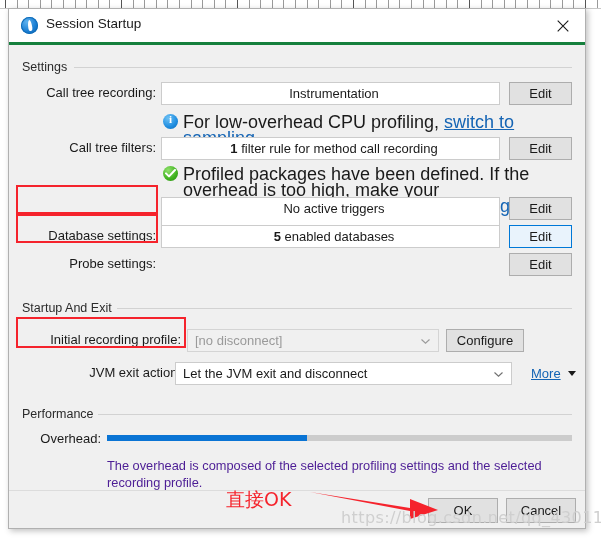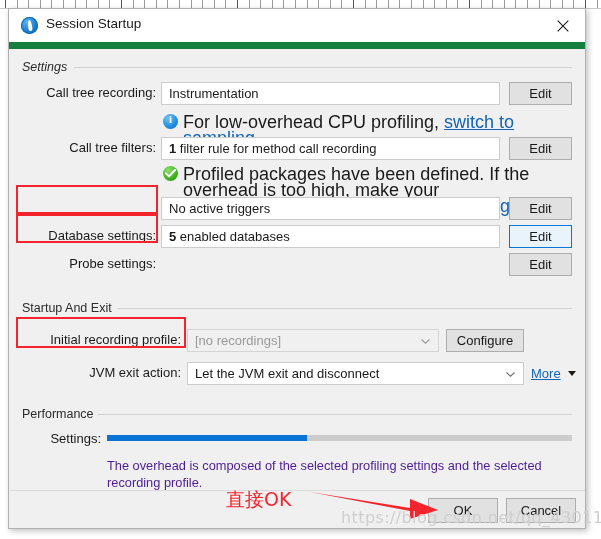--- a/index.html
+++ b/index.html
@@ -54,21 +54,21 @@
     border: 1px solid #b0b0b0;
     box-shadow: 2px 2px 6px rgba(0,0,0,0.25);
     box-sizing: border-box;
   }
 
   
   #titlebar {
     position: relative;
     height: 33px;
     background: #ffffff;
-    border-bottom: 7px solid #15803d;
+    border-bottom: 3px solid #15803d;
   }
   #titleicon {
     position: absolute;
     left: 12px; top: 8px;
     width: 17px; height: 17px;
     border-radius: 50%;
     background: radial-gradient(circle at 35% 30%, #5fb3ef 0%, #1b7fd4 55%, #0d5fa8 100%);
     box-shadow: inset 0 0 0 1px #0f6cb8;
   }
   #titleicon:after {
@@ -123,20 +123,21 @@
     position: absolute;
     background: #ffffff;
     border: 1px solid #cccccc;
     box-sizing: border-box;
     font-size: 13px;
     color: #1a1a1a;
     padding: 0 0 0 7px;
     line-height: 22px;
     white-space: nowrap;
     overflow: hidden;
+    text-align: center;
   }
   .tfield b { font-weight: bold; }
 
   
   .combo {
     position: absolute;
     background: #ffffff;
     border: 1px solid #cccccc;
     box-sizing: border-box;
     font-size: 13px;
@@ -345,21 +346,21 @@
   <div id="titlebar">
     <div id="titleicon"></div>
     <div id="titletext">Session Startup</div>
     <div id="closebtn">
       <svg width="12" height="12" viewBox="0 0 12 12">
         <path d="M0.7 0.7 L11.3 11.3 M11.3 0.7 L0.7 11.3" stroke="#1a1a1a" stroke-width="1.1" fill="none"></path>
       </svg>
     </div>
   </div>
 
-  <div class="grouphead" style="left:13px; top:51px;font-style:italic;">Settings</div>
+  <div class="grouphead" style="left:13px; top:51px;">Settings</div>
   <div class="groupline" style="left:65px; top:58px; width:498px;"></div>
 
   <div class="flabel" style="left:15px; top:76px; width:132px;">Call tree recording:</div>
   <div class="tfield" style="left:152px; top:73px; width:339px; height:23px;">
     <span>Instrumentation</span>
   </div>
   <div class="btn" style="left:500px; top:73px; width:63px; height:23px;">Edit</div>
 
   <div class="icn icn-info" style="left:154px; top:105px;"></div>
   <div class="hintrow" style="left:174px; top:105px;">
@@ -375,70 +376,70 @@
   <div class="icn icn-ok" style="left:154px; top:157px;">
     <svg width="11" height="9" viewBox="0 0 11 9">
         <path d="M1 4.4 L4 7.4 L10 1" stroke="#ffffff" stroke-width="2" fill="none" stroke-linecap="round" stroke-linejoin="round"></path>
       </svg>
   </div>
   <div class="hintrow" style="left:174px; top:157px; width:400px;">
     <span>Profiled packages have been defined. If the overhead is too high, make your</span><br>
     <span>filters more specific or </span><a href="#">switch to sampling</a><span>.</span>
   </div>
 
-  <div class="tfield" style="left:152px; top:188px; width:339px; height:23px;">
+  <div class="tfield" style="left:152px; top:188px; width:339px; height:29px;">
     <span>No active triggers</span>
   </div>
   <div class="btn" style="left:500px; top:188px; width:63px; height:23px;">Edit</div>
 
   <div class="flabel" style="left:20px; top:219px; width:127px;">Database settings:</div>
   <div class="tfield" style="left:152px; top:216px; width:339px; height:23px;">
     <b>5</b><span> enabled databases</span>
   </div>
   <div class="btn focused" style="left:500px; top:216px; width:63px; height:23px;">Edit</div>
 
   <div class="flabel" style="left:24px; top:247px; width:123px;">Probe settings:</div>
   <div class="btn" style="left:500px; top:244px; width:63px; height:23px;">Edit</div>
 
   <div class="grouphead" style="left:13px; top:292px;">Startup And Exit</div>
   <div class="groupline" style="left:108px; top:299px; width:455px;"></div>
 
   <div class="flabel" style="left:20px; top:323px; width:152px;">Initial recording profile:</div>
   <div class="combo disabled" style="left:178px; top:320px; width:252px; height:23px;">
-    <span>[no recordings]</span>
+    <span>[no disconnect]</span>
     <span class="arrow">
       <svg width="9" height="5" viewBox="0 0 9 5">
           <path d="M0.5 0.5 L4.5 4.2 L8.5 0.5" stroke="#9a9a9a" stroke-width="1.1" fill="none"></path>
         </svg>
     </span>
   </div>
   <div class="btn" style="left:437px; top:320px; width:78px; height:23px;">Configure</div>
 
   <div class="flabel" style="left:20px; top:356px; width:152px;">JVM exit action:</div>
-  <div class="combo" style="left:178px; top:353px; width:337px; height:23px;">
+  <div class="combo" style="left:166px; top:353px; width:337px; height:23px;">
     <span>Let the JVM exit and disconnect</span>
     <span class="arrow">
       <svg width="9" height="5" viewBox="0 0 9 5">
           <path d="M0.5 0.5 L4.5 4.2 L8.5 0.5" stroke="#707070" stroke-width="1.1" fill="none"></path>
         </svg>
     </span>
   </div>
   <div style="position:absolute; left:522px; top:355px; font-size:13px;">
     <a href="#" style="color:#1464b4; text-decoration:underline;">More</a>
     <span style="display:inline-block; margin-left:4px; vertical-align:2px;">
       <svg width="8" height="5" viewBox="0 0 8 5">
           <path d="M0 0 L8 0 L4 5 Z" fill="#1a1a1a"></path>
         </svg>
     </span>
   </div>
 
   <div class="grouphead" style="left:13px; top:398px;">Performance</div>
   <div class="groupline" style="left:89px; top:405px; width:474px;"></div>
 
-  <div class="flabel" style="left:30px; top:422px; width:62px;">Settings:</div>
+  <div class="flabel" style="left:30px; top:422px; width:62px;">Overhead:</div>
   <div id="ohtrack" style="left:98px; top:426px; width:465px;">
     <div id="ohfill" style="width: 43%;"></div>
   </div>
 
   <div class="para" style="left:98px; top:448px; width:450px;">
     <span>The overhead is composed of the selected profiling settings and the selected recording</span>
     <span>profile.</span>
   </div>
 
   <div id="footline" style="top:481px; width:576px;"></div>

